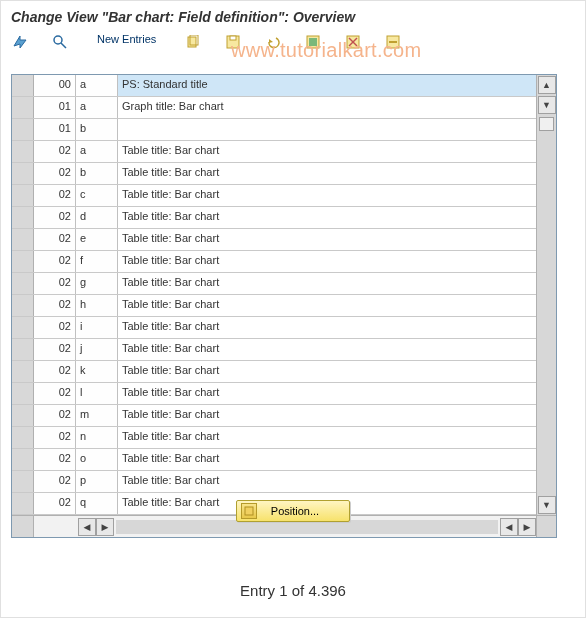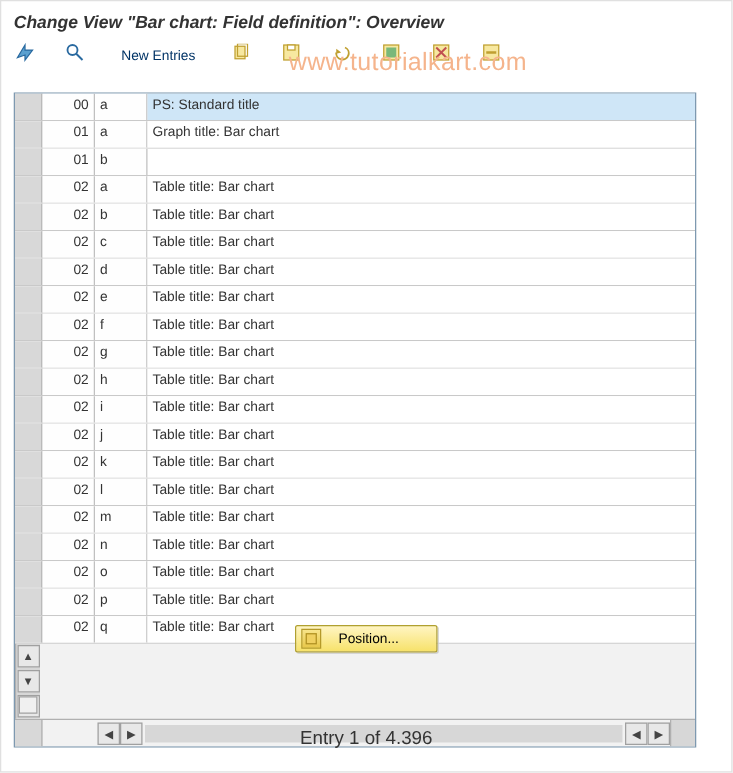--- a/index.html
+++ b/index.html
@@ -17,21 +17,21 @@
   .title-bar {
     padding: 8px 10px 4px 10px;
     font-size: 14px;
     font-weight: bold;
     font-style: italic;
     color: #333;
   }
   .toolbar {
     padding: 4px 28px 8px 10px;
     display: flex;
-    align-items: flex-end;
+    align-items: flex-start;
     gap: 22px;
     border-bottom: 1px solid transparent;
   }
   .toolbar .tb-icon {
     width: 18px;
     height: 18px;
     display: inline-flex;
     align-items: center;
     justify-content: center;
     cursor: pointer;
@@ -65,21 +65,20 @@
     height: 22px;
   }
   .col-sel { width: 22px; border-right: 1px solid #b0b0b0; }
   .col-form { width: 42px; border-right: 1px solid #b0b0b0; padding: 3px 4px; color: #2a3a60; }
   .col-field { width: 42px; border-right: 1px solid #b0b0b0; padding: 3px 4px; color: #2a3a60; }
   .col-name { flex: 1; padding: 3px 4px; color: #2a3a60; border-right: 1px solid #b0b0b0; }
   .col-corner { width: 20px; background: #d7d7d7; display:flex; align-items:center; justify-content:center; }
   .grid-body {
     position: relative;
     display: flex;
-    flex-direction: column;
   }
   .rows {
     flex: 1;
   }
   .row {
     display: flex;
     height: 22px;
     border-bottom: 1px solid #c9c9c9;
     background: #fff;
   }

